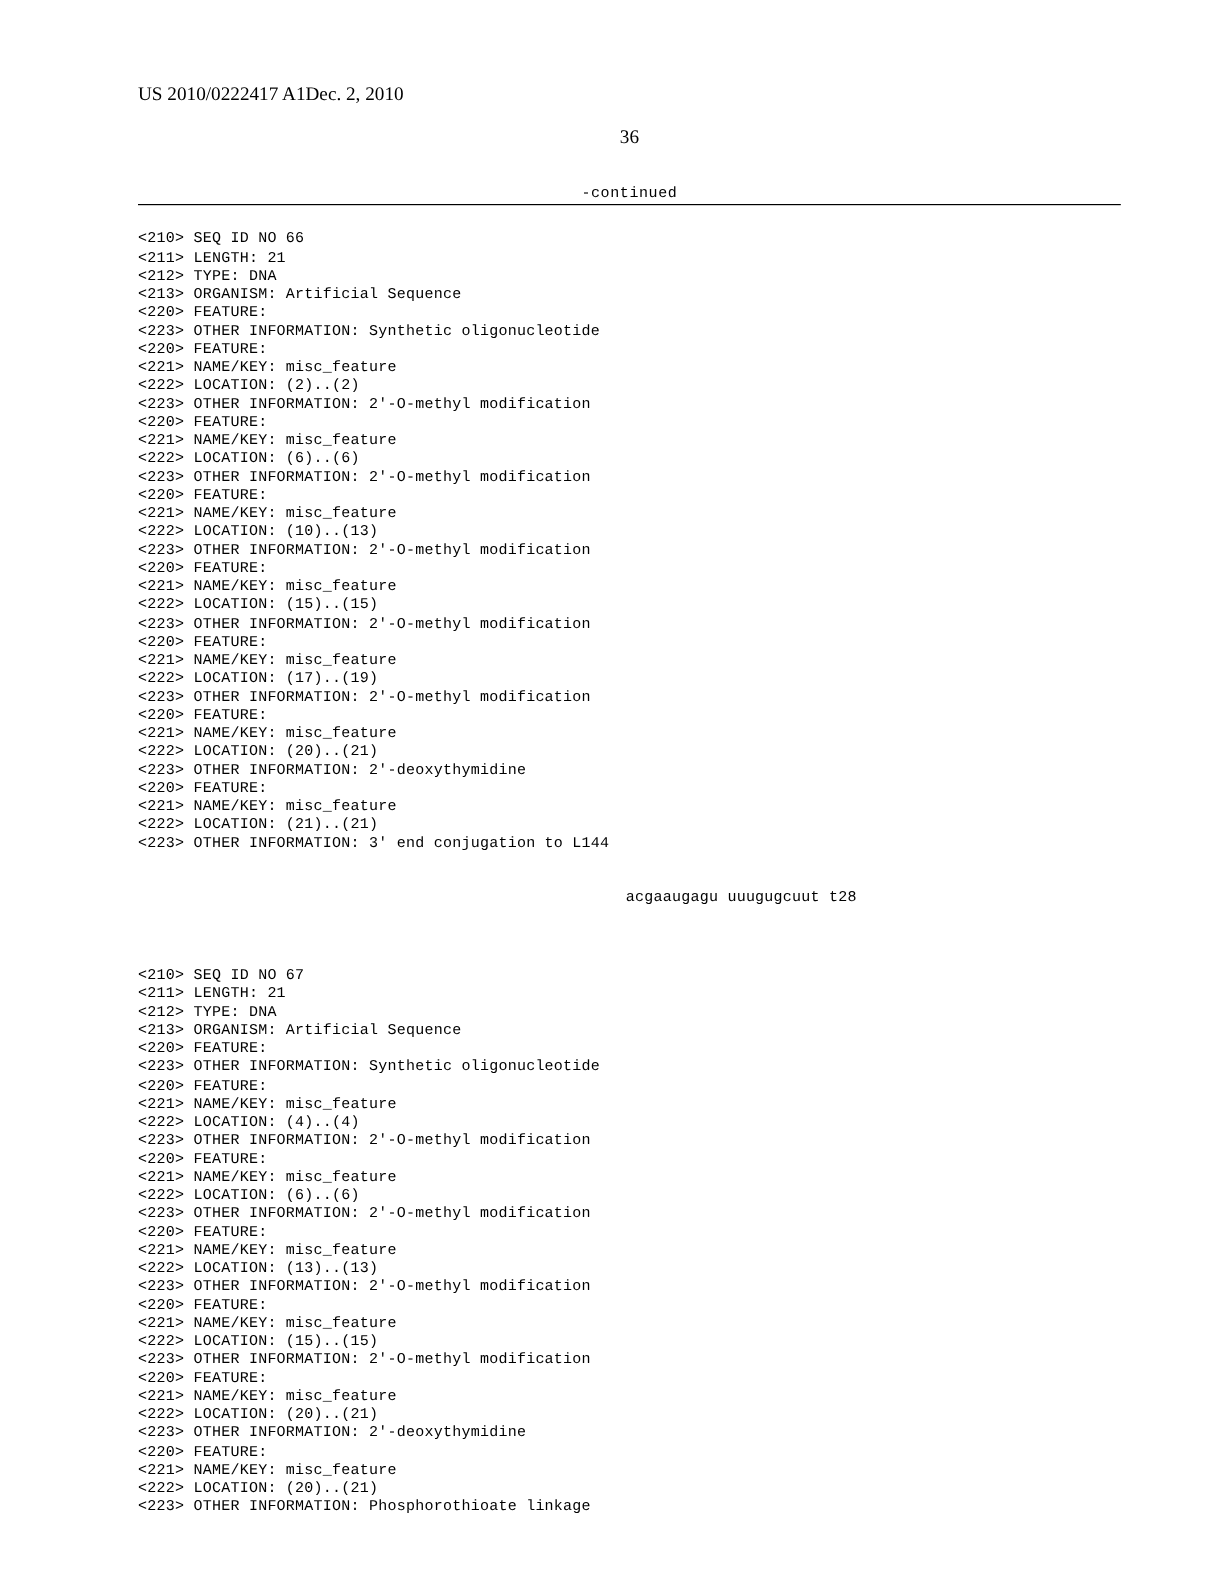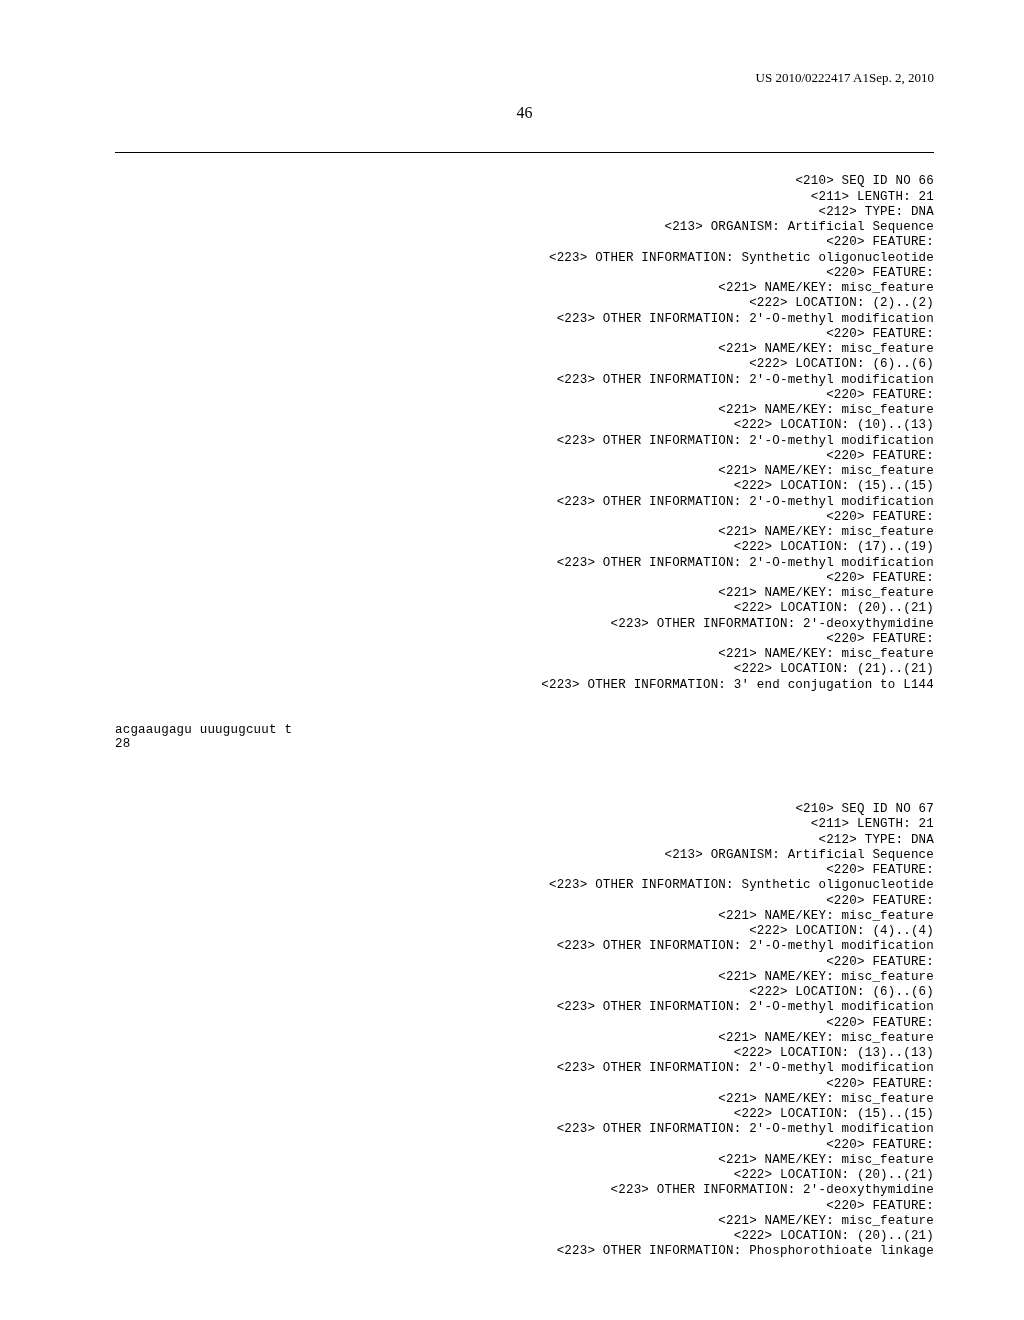--- a/index.html
+++ b/index.html
@@ -9,22 +9,22 @@
     font-family: "Times New Roman", Times, serif;
     width: 1024px;
   }
   .page {
     padding: 70px 90px 40px 115px;
     box-sizing: border-box;
     width: 1024px;
   }
   .header {
     display: flex;
-    justify-content: flex-end;
-    font-size: 13px;
+    justify-content: flex-start;
+    font-size: 16px;
     margin-bottom: 18px;
   }
   .pagenum {
     text-align: center;
     font-size: 16px;
     margin-bottom: 30px;
   }
   .continued {
     font-family: "Courier New", Courier, monospace;
     font-size: 12.5px;
@@ -37,46 +37,45 @@
     border-top: 1.5px solid #000;
     margin: 0;
   }
   .listing {
     font-family: "Courier New", Courier, monospace;
     font-size: 12.5px;
     white-space: pre;
     line-height: 1.22;
     margin-top: 6px;
     letter-spacing: 0.2px;
-    text-align: right;
   }
   .seqline {
     display: flex;
-    justify-content: space-between;
+    justify-content: flex-end;
     font-family: "Courier New", Courier, monospace;
     font-size: 12.5px;
     letter-spacing: 0.2px;
     padding-right: 220px;
-    flex-direction: column;
   }
   .blank { height: 15px; }
   .blank2 { height: 30px; }
 </style>
 </head>
 <body>
 
 <div class="page">
 
   <div class="header">
     <span>US 2010/0222417 A1</span>
-    <span>Sep. 2, 2010</span>
+    <span>Dec. 2, 2010</span>
   </div>
 
-  <div class="pagenum">46</div>
+  <div class="pagenum">36</div>
 
+  <div class="continued">-continued</div>
   <hr class="rule">
 
   <div class="listing">
 <span>&lt;210&gt; SEQ ID NO 66</span>
 <span>&lt;211&gt; LENGTH: 21</span>
 <span>&lt;212&gt; TYPE: DNA</span>
 <span>&lt;213&gt; ORGANISM: Artificial Sequence</span>
 <span>&lt;220&gt; FEATURE:</span>
 <span>&lt;223&gt; OTHER INFORMATION: Synthetic oligonucleotide</span>
 <span>&lt;220&gt; FEATURE:</span>

